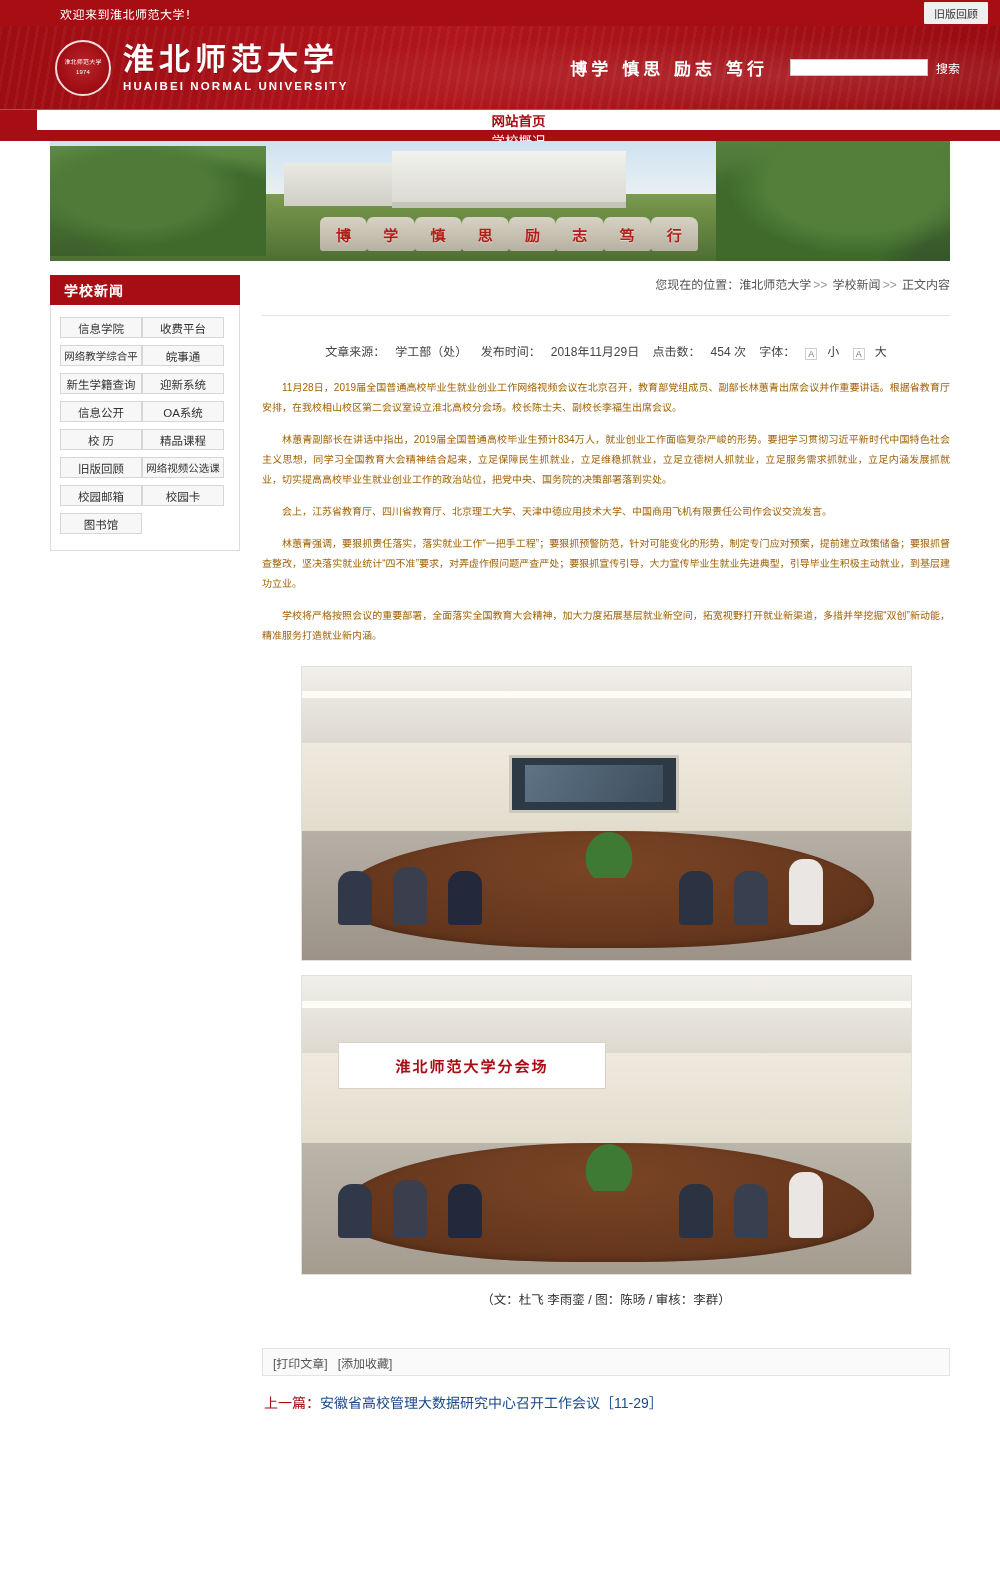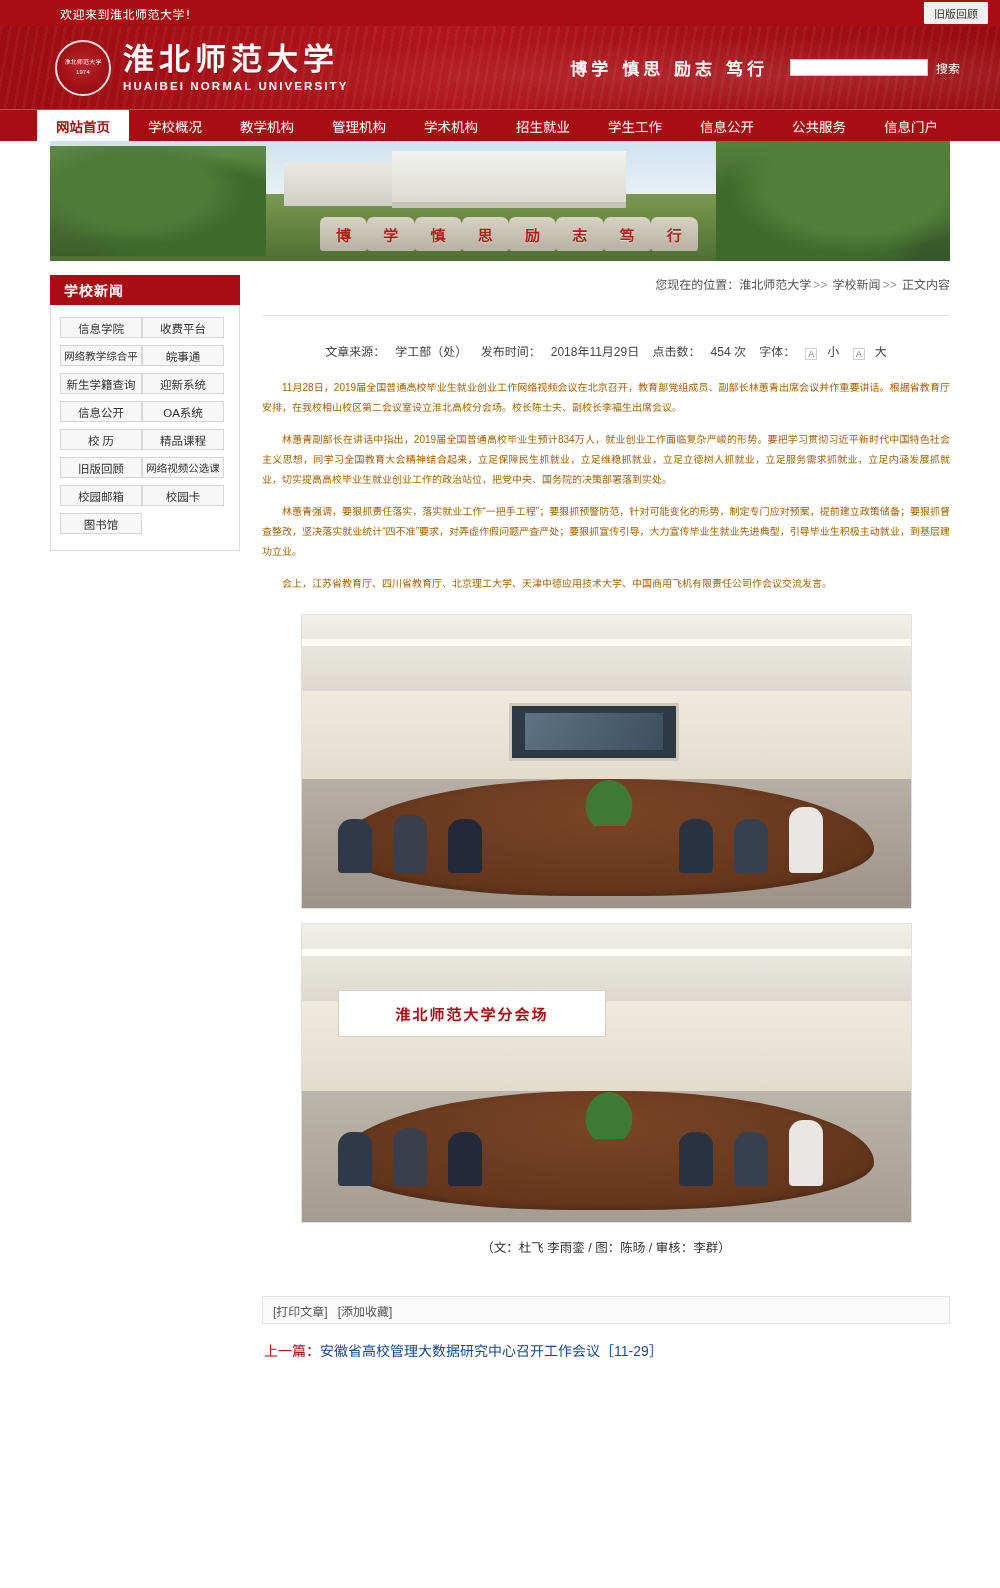--- a/index.html
+++ b/index.html
@@ -112,20 +112,21 @@
   }
 
   
   .nav {
     height: 32px;
     background: #a70e14;
     border-top: 1px solid #c04a4e;
     display: flex;
     align-items: stretch;
     padding-left: 37px;
+    flex-direction: column;
   }
   .nav-item {
     color: #fff;
     font-size: 13.5px;
     display: flex;
     align-items: center;
     justify-content: center;
     padding: 0 19px;
     cursor: pointer;
     white-space: nowrap;
@@ -435,22 +436,23 @@
       <span>文章来源：</span><span>学工部（处）</span>
       <span>发布时间：</span><span>2018年11月29日</span>
       <span>点击数：</span><span>454 次</span>
       <span>字体：</span><span class="fsz">A</span><span>小</span>
       <span class="fsz">A</span><span>大</span>
     </div>
 
     <div class="art-body">
       <p>11月28日，2019届全国普通高校毕业生就业创业工作网络视频会议在北京召开，教育部党组成员、副部长林蕙青出席会议并作重要讲话。根据省教育厅安排，在我校相山校区第二会议室设立淮北高校分会场。校长陈士夫、副校长李福生出席会议。</p>
       <p>林蕙青副部长在讲话中指出，2019届全国普通高校毕业生预计834万人，就业创业工作面临复杂严峻的形势。要把学习贯彻习近平新时代中国特色社会主义思想，同学习全国教育大会精神结合起来，立足保障民生抓就业，立足维稳抓就业，立足立德树人抓就业，立足服务需求抓就业，立足内涵发展抓就业，切实提高高校毕业生就业创业工作的政治站位，把党中央、国务院的决策部署落到实处。</p>
+      <p>会上，江苏省教育厅、四川省教育厅、北京理工大学、天津中德应用技术大学、中国商用飞机有限责任公司作会议交流发言。</p>
       <p>林蕙青强调，要狠抓责任落实，落实就业工作“一把手工程”；要狠抓预警防范，针对可能变化的形势，制定专门应对预案，提前建立政策储备；要狠抓督查整改，坚决落实就业统计“四不准”要求，对弄虚作假问题严查严处；要狠抓宣传引导，大力宣传毕业生就业先进典型，引导毕业生积极主动就业，到基层建功立业。</p>
-      <p>会上，江苏省教育厅、四川省教育厅、北京理工大学、天津中德应用技术大学、中国商用飞机有限责任公司作会议交流发言。</p>
+      <p>学校将严格按照会议的重要部署，全面落实全国教育大会精神，加大力度拓展基层就业新空间，拓宽视野打开就业新渠道，多措并举挖掘“双创”新动能，精准服务打造就业新内涵。</p>
     </div>
 
     <div class="figures">
 
       <div class="figure fig1">
         <div class="room-ceiling"></div>
         <div class="room-wall"></div>
         <div class="screen"></div>
         <div class="table-el"></div>
         <div class="plant"></div>

